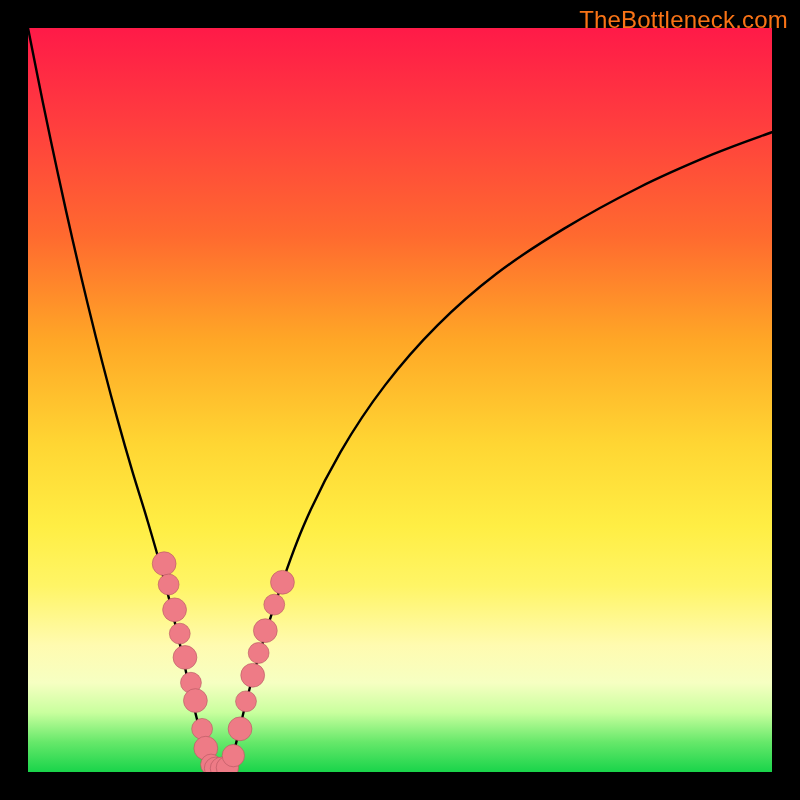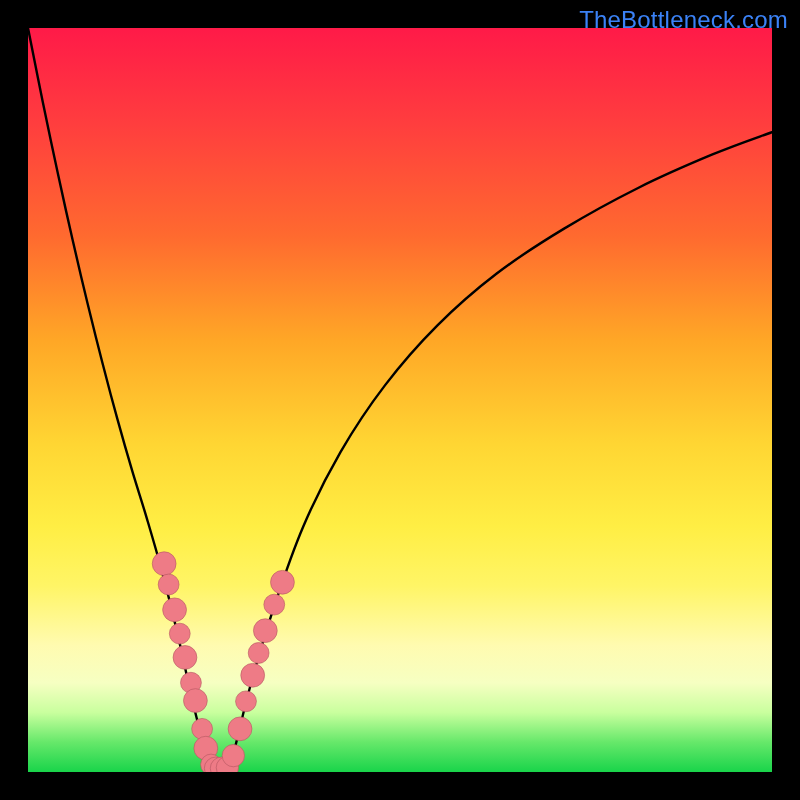--- a/index.html
+++ b/index.html
@@ -39,21 +39,21 @@
       #f6ffc2 88%,
       #c9ff9e 92%,
       #66e86a 96%,
       #19d44a 100%
     );
   }
   .watermark {
     position: absolute;
     top: 6px;
     right: 12px;
-    color: #3b82f6;
+    color: #f97316;
     font-size: 24px;
     font-weight: 500;
     letter-spacing: 0.2px;
     user-select: none;
   }
   svg {
     position: absolute;
     left: 0;
     top: 0;
   }

